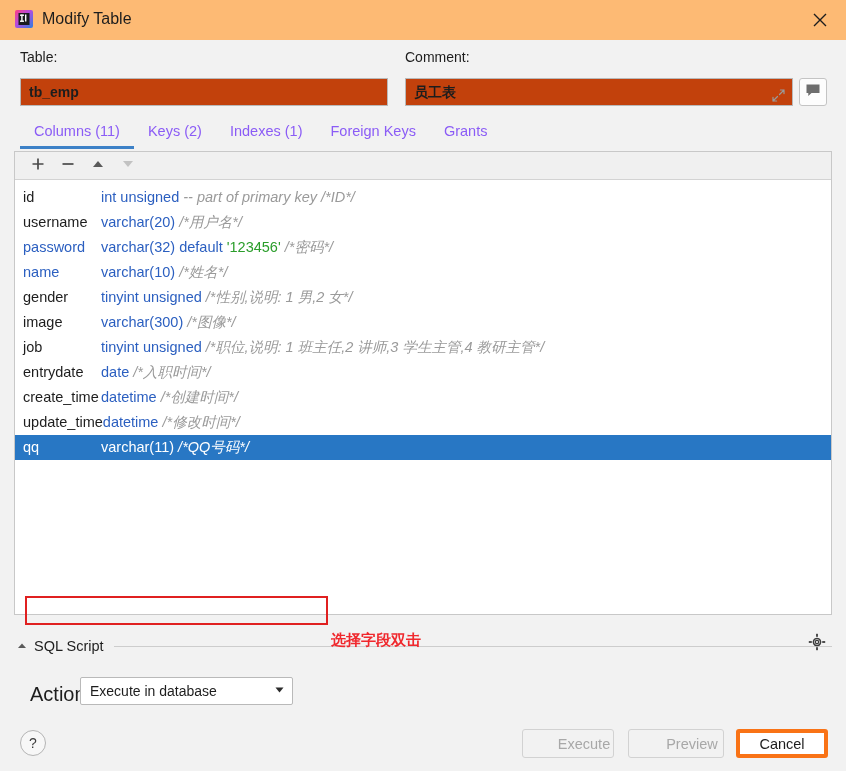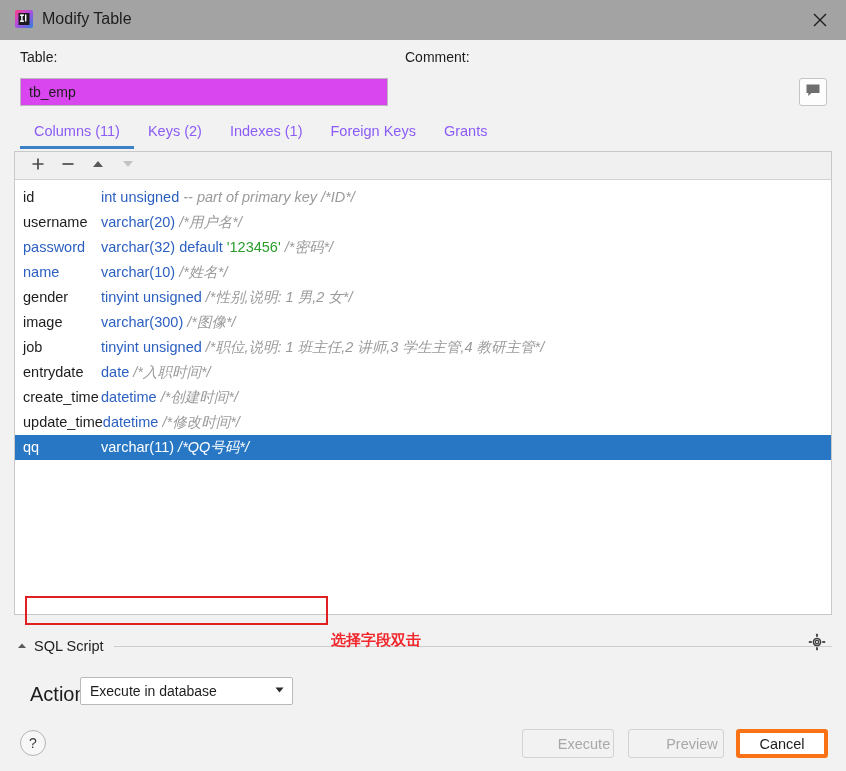--- a/index.html
+++ b/index.html
@@ -12,21 +12,21 @@
   }
   #dialog {
     position: relative;
     width: 846px; height: 771px;
     background: #f2f2f2;
   }
 
   
   .titlebar {
     position: absolute; left: 0; top: 0; width: 846px; height: 40px;
-    background: #a3a3a3;
+    background: #fdba74;
     display: flex; align-items: center;
   }
   .app-icon {
     position: absolute; left: 14px; top: 9px;
     width: 20px; height: 20px;
   }
   .title-text {
     position: absolute; left: 42px; top: 9px;
     font-size: 16px; color: #1d1d1d; line-height: 20px;
     white-space: nowrap;
@@ -44,27 +44,27 @@
     position: absolute; left: 20px; top: 49px;
     font-size: 14px; color: #1d1d1d;
   }
   .lbl-comment {
     position: absolute; left: 405px; top: 49px;
     font-size: 14px; color: #1d1d1d;
   }
   .field {
     position: absolute;
     height: 28px;
-    background: #d946ef;
+    background: #c2410c;
     border: 1px solid #b9b9b9;
     font-size: 14px;
     color: #1d1d1d;
     padding: 0 8px;
     line-height: 26px;
-    display: flex; align-items: center;
+    display: flex; align-items: center; font-weight: bold;
   }
   #table-field { left: 20px; top: 78px; width: 368px; }
   #comment-field { left: 405px; top: 78px; width: 388px; padding-right: 28px; }
   .field-text { flex: 1; white-space: nowrap; overflow: hidden; }
   .expand-icon {
     position: absolute; right: 6px; top: 6px;
     width: 15px; height: 15px; cursor: pointer;
   }
   .comment-btn {
     position: absolute; left: 799px; top: 78px;
@@ -272,20 +272,29 @@
     </span>
   </div>
 
   <div class="lbl-table">Table:</div>
   <div class="lbl-comment">Comment:</div>
 
   <div class="field" id="table-field">
     <span class="field-text">tb_emp</span>
   </div>
 
+  <div class="field" id="comment-field">
+    <span class="field-text">员工表</span>
+    <span class="expand-icon">
+      <svg width="15" height="15" viewBox="0 0 15 15">
+        <path d="M13 2 L8.5 6.5 M13 2 L9.4 2 M13 2 L13 5.6" stroke="#9a9a9a" stroke-width="1.2" fill="none" stroke-linecap="round"></path>
+        <path d="M2 13 L6.5 8.5 M2 13 L5.6 13 M2 13 L2 9.4" stroke="#9a9a9a" stroke-width="1.2" fill="none" stroke-linecap="round"></path>
+      </svg>
+    </span>
+  </div>
 
   <div class="comment-btn">
     <span>
       <svg width="16" height="15" viewBox="0 0 16 15">
         <path d="M1.5 1.5 h13 v8.5 h-8 l-3.2 3 v-3 h-1.8 z" fill="#6e6e6e"></path>
       </svg>
     </span>
   </div>
 
   <div class="tabs">

